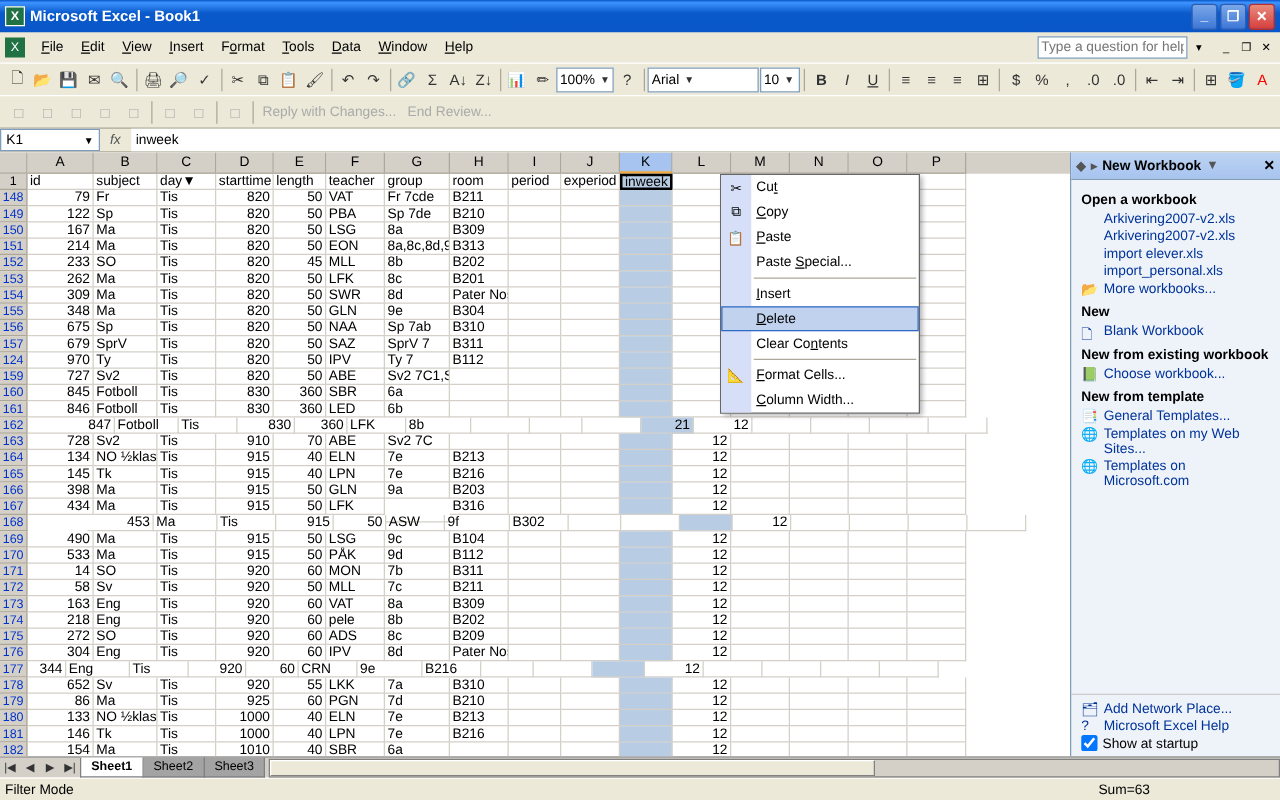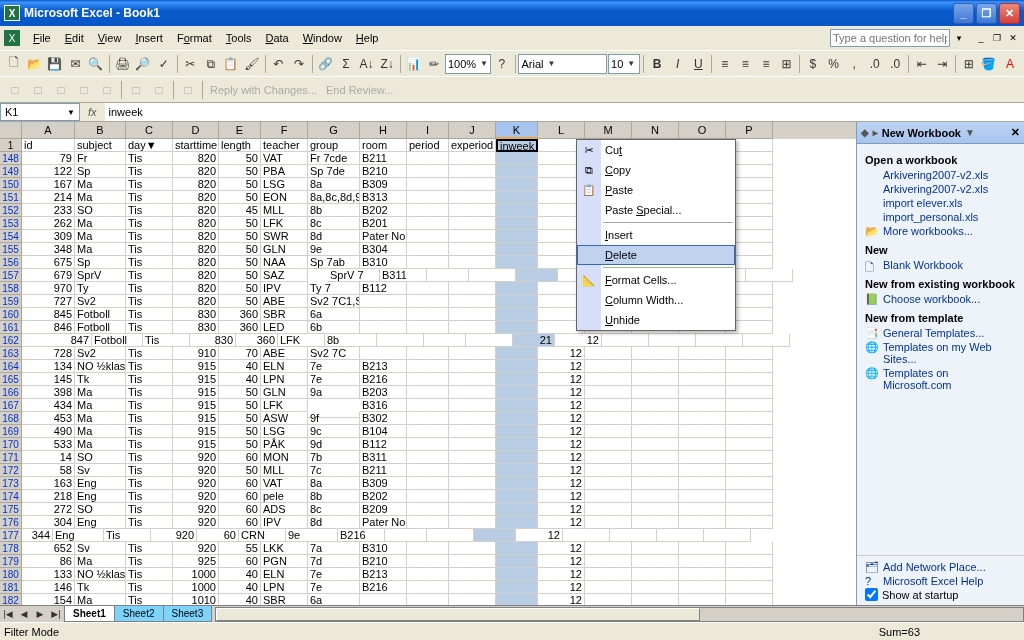--- a/index.html
+++ b/index.html
@@ -65,21 +65,21 @@
 .tp-section { padding: 4px 8px; }
 .tp-heading { font-weight: bold; font-size: 11px; color: #003399; margin: 6px 0 2px 0; }
 .tp-heading.black { color: black; }
 .tp-link { color: #003399; font-size: 11px; padding: 1px 0 1px 18px; cursor: pointer; position: relative; display: block; }
 .tp-link .tp-icon { position: absolute; left: 0; width: 14px; height: 14px; font-size: 11px; }
 .tp-bottom { margin-top: auto; padding: 4px 8px; border-top: 1px solid #ccc; }
 .tp-check { font-size: 11px; display: flex; align-items: center; gap: 4px; }
 
 .sheet-tabs { height: 17px; background: #d4d0c8; display: flex; align-items: center; border-top: 1px solid #808080; }
 .tab-nav-btn { width: 16px; height: 16px; display: flex; align-items: center; justify-content: center; font-size: 9px; cursor: pointer; color: #333; }
-.sheet-tab { height: 16px; padding: 0 8px; font-size: 10px; background: #7dd3fc; border: 1px solid #808080; border-top: none; display: flex; align-items: center; cursor: pointer; margin-right: -1px; position: relative; }
+.sheet-tab { height: 16px; padding: 0 8px; font-size: 10px; background: #a3a3a3; border: 1px solid #808080; border-top: none; display: flex; align-items: center; cursor: pointer; margin-right: -1px; position: relative; }
 .sheet-tab.active { background: white; font-weight: bold; z-index: 1; }
 .scroll-area { flex: 1; height: 15px; background: #d4d0c8; margin-left: 4px; border: 1px solid #808080; position: relative; }
 .scroll-thumb { position: absolute; height: 13px; background: #ece9d8; border: 1px solid #fff; border-right-color: #808080; border-bottom-color: #808080; }
 
 .status-bar { height: 18px; background: #ece9d8; border-top: 1px solid #fff; display: flex; align-items: center; font-size: 11px; padding: 0 4px; }
 .status-sum { margin-left: auto; margin-right: 100px; }
 
 u.mn { text-decoration: underline; }
 </style>
 </head>
@@ -427,33 +427,33 @@
           <div class="cell" style="width: 47px;"></div>
         </div>
         <div class="grid-row">
           <div class="row-h filtered">157</div>
           <div class="cell num" style="width: 53px;">679</div>
           <div class="cell" style="width: 51px;">SprV</div>
           <div class="cell" style="width: 47px;">Tis</div>
           <div class="cell num" style="width: 46px;">820</div>
           <div class="cell num" style="width: 42px;">50</div>
           <div class="cell" style="width: 47px;">SAZ</div>
-          <div class="cell" style="width: 52px; margin-left: 20px;">SprV 7</div>
+          <div class="cell" style="width: 52px;">SprV 7</div>
           <div class="cell" style="width: 47px;">B311</div>
           <div class="cell" style="width: 42px;"></div>
           <div class="cell" style="width: 47px;"></div>
           <div class="cell selected-col" style="width: 42px;"></div>
           <div class="cell" style="width: 47px;"></div>
           <div class="cell" style="width: 47px;"></div>
           <div class="cell" style="width: 47px;"></div>
           <div class="cell" style="width: 47px;"></div>
           <div class="cell" style="width: 47px;"></div>
         </div>
         <div class="grid-row">
-          <div class="row-h filtered">158</div>
+          <div class="row-h filtered">124</div>
           <div class="cell num" style="width: 53px;">970</div>
           <div class="cell" style="width: 51px;">Ty</div>
           <div class="cell" style="width: 47px;">Tis</div>
           <div class="cell num" style="width: 46px;">820</div>
           <div class="cell num" style="width: 42px;">50</div>
           <div class="cell" style="width: 47px;">IPV</div>
           <div class="cell" style="width: 52px;">Ty 7</div>
           <div class="cell" style="width: 47px;">B112</div>
           <div class="cell" style="width: 42px;"></div>
           <div class="cell" style="width: 47px;"></div>
@@ -630,21 +630,21 @@
           <div class="cell" style="width: 47px;"></div>
           <div class="cell selected-col" style="width: 42px;"></div>
           <div class="cell num" style="width: 47px;">12</div>
           <div class="cell" style="width: 47px;"></div>
           <div class="cell" style="width: 47px;"></div>
           <div class="cell" style="width: 47px;"></div>
           <div class="cell" style="width: 47px;"></div>
         </div>
         <div class="grid-row">
           <div class="row-h filtered">168</div>
-          <div class="cell num" style="width: 53px;">453</div>
+          <div class="cell num" style="width: 53px; margin-left: 48px;">453</div>
           <div class="cell" style="width: 51px;">Ma</div>
           <div class="cell" style="width: 47px;">Tis</div>
           <div class="cell num" style="width: 46px;">915</div>
           <div class="cell num" style="width: 42px;">50</div>
           <div class="cell" style="width: 47px;">ASW</div>
           <div class="cell" style="width: 52px;">9f</div>
           <div class="cell" style="width: 47px;">B302</div>
           <div class="cell" style="width: 42px;"></div>
           <div class="cell" style="width: 47px;"></div>
           <div class="cell selected-col" style="width: 42px;"></div>
@@ -939,30 +939,30 @@
       <div class="cm-item">
           <span>Paste <u class="mn">S</u>pecial...</span>
         </div>
       <div class="cm-sep"></div>
       <div class="cm-item">
           <span><u class="mn">I</u>nsert</span>
         </div>
       <div class="cm-item hovered">
           <span><u class="mn">D</u>elete</span>
         </div>
+      <div class="cm-item">
+          <span>Clear Co<u class="mn">n</u>tents</span>
+        </div>
       <div class="cm-sep"></div>
       <div class="cm-item">
           <span class="cm-icon">📐</span>
           <span><u class="mn">F</u>ormat Cells...</span>
         </div>
       <div class="cm-item">
           <span><u class="mn">C</u>olumn Width...</span>
-        </div>
-      <div class="cm-item">
-          <span><u class="mn">U</u>nhide</span>
         </div>
     </div>
   </div>
 
   <div class="task-pane">
     <div class="task-pane-header">
       <span class="tp-nav">◆</span>
       <span class="tp-nav">▸</span>
       <span>New Workbook</span>
       <span class="tp-nav" style="margin-left:4px">▼</span>

